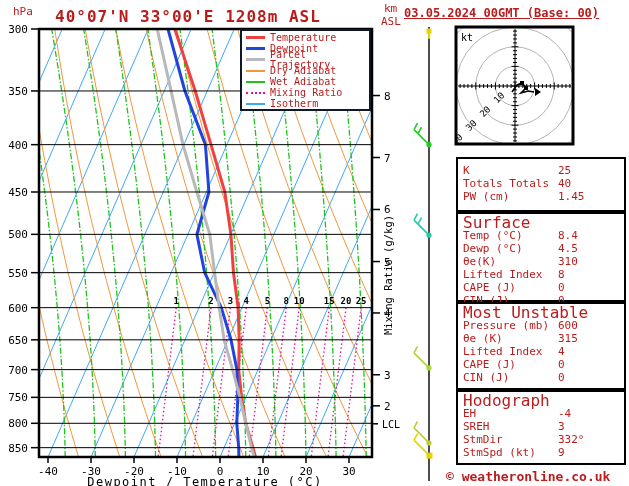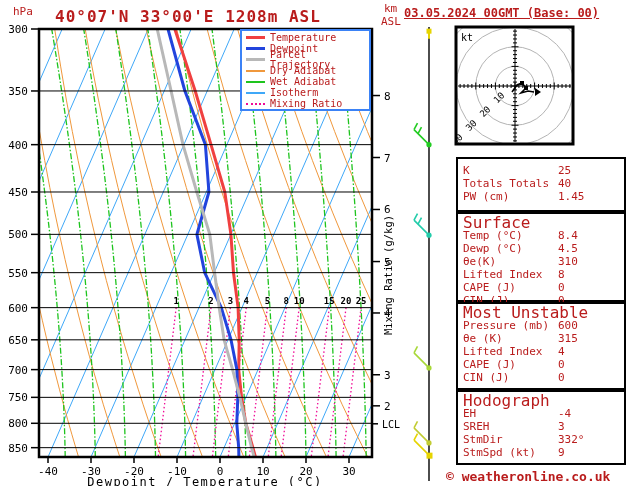--- a/index.html
+++ b/index.html
@@ -4,21 +4,21 @@
 <style>
   html,body{margin:0;padding:0;background:#fff;}
   #app{position:relative;width:629px;height:486px;background:#fff;overflow:hidden;
        font-family:"DejaVu Sans Mono",monospace;color:#b91c1c;}
   .abs{position:absolute;white-space:nowrap;}
   .ttl{font-size:16px;font-weight:bold;letter-spacing:1px;}
   .unit{font-size:11px;}
   .dt{font-size:12px;font-weight:bold;text-decoration:underline;}
   .foot{font-size:13px;font-weight:bold;}
   #legend{position:absolute;left:240px;top:29px;width:131px;height:82px;
-          background:#fff;border:2px solid #3b82f6;box-sizing:border-box;
+          background:#fff;border:2px solid #0f172a;box-sizing:border-box;
           padding:1px 0 0 4px;z-index:5;}
   .lg-row{display:flex;align-items:center;height:11px;}
   .lg-line{width:19px;margin-right:5px;flex:none;}
   .lg-lab{font-size:10px;line-height:10px;}
   .panel{position:absolute;left:456px;width:170px;background:#fff;
          border:2px solid #000;box-sizing:border-box;padding:2px 0 1px 5px;}
   .p-head{font-size:16px;line-height:13px;text-align:left;padding-right:8px;}
   .p-row{display:flex;font-size:11px;line-height:13px;}
   .p-lab{width:95px;flex:none;}
   .p-val{flex:1;}
@@ -398,27 +398,27 @@
       </div>
       <div class="lg-row">
         <span class="lg-line" style="border-top: 2px solid rgb(240, 152, 60);"></span>
         <span class="lg-lab">Dry Adiabat</span>
       </div>
       <div class="lg-row">
         <span class="lg-line" style="border-top: 2px solid rgb(30, 196, 30);"></span>
         <span class="lg-lab">Wet Adiabat</span>
       </div>
       <div class="lg-row">
+        <span class="lg-line" style="border-top: 2px dotted rgb(240, 10, 150);"></span>
+        <span class="lg-lab">Mixing Ratio</span>
+      </div>
+      <div class="lg-row">
         <span class="lg-line" style="border-top: 2px solid rgb(63, 168, 248);"></span>
         <span class="lg-lab">Isotherm</span>
       </div>
-      <div class="lg-row">
-        <span class="lg-line" style="border-top: 2px dotted rgb(240, 10, 150);"></span>
-        <span class="lg-lab">Mixing Ratio</span>
-      </div>
     </div>
 
   <div class="panel" style="top:157px;height:55px;padding-top:5px;">
     <div class="p-row">
       <span class="p-lab">K</span>
       <span class="p-val">25</span>
       </div>
     <div class="p-row">
       <span class="p-lab">Totals Totals</span>
       <span class="p-val">40</span>

